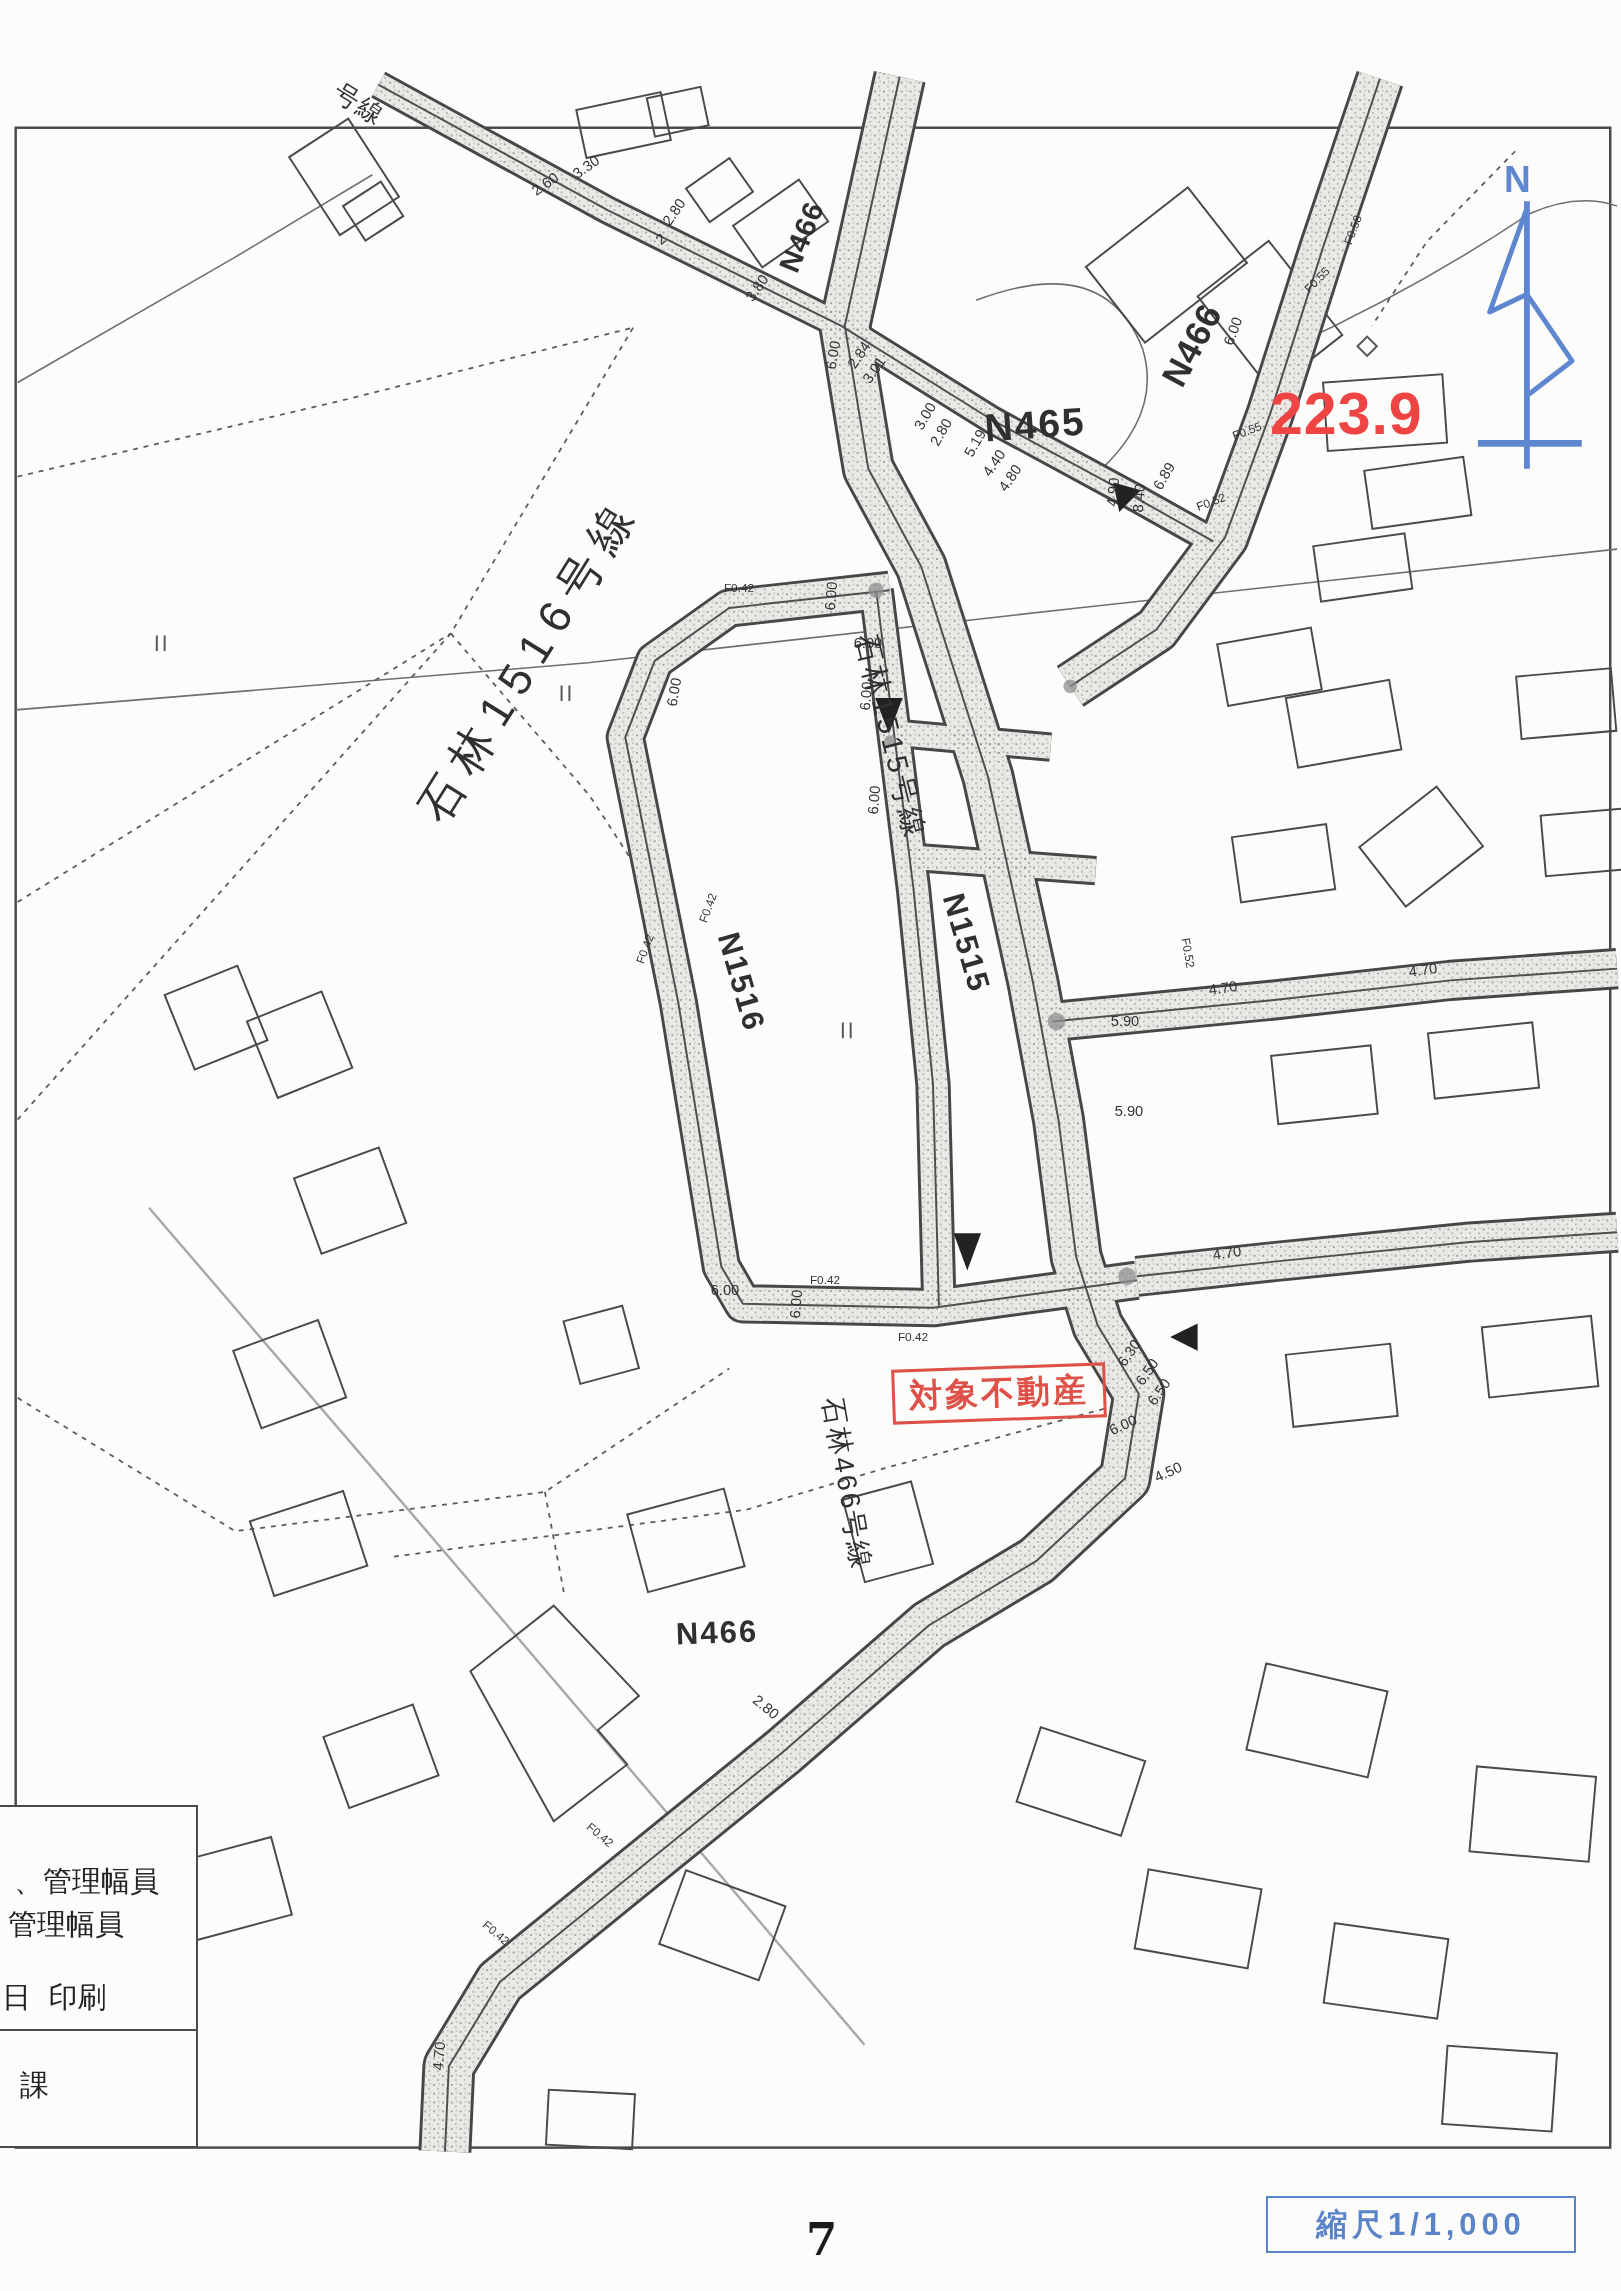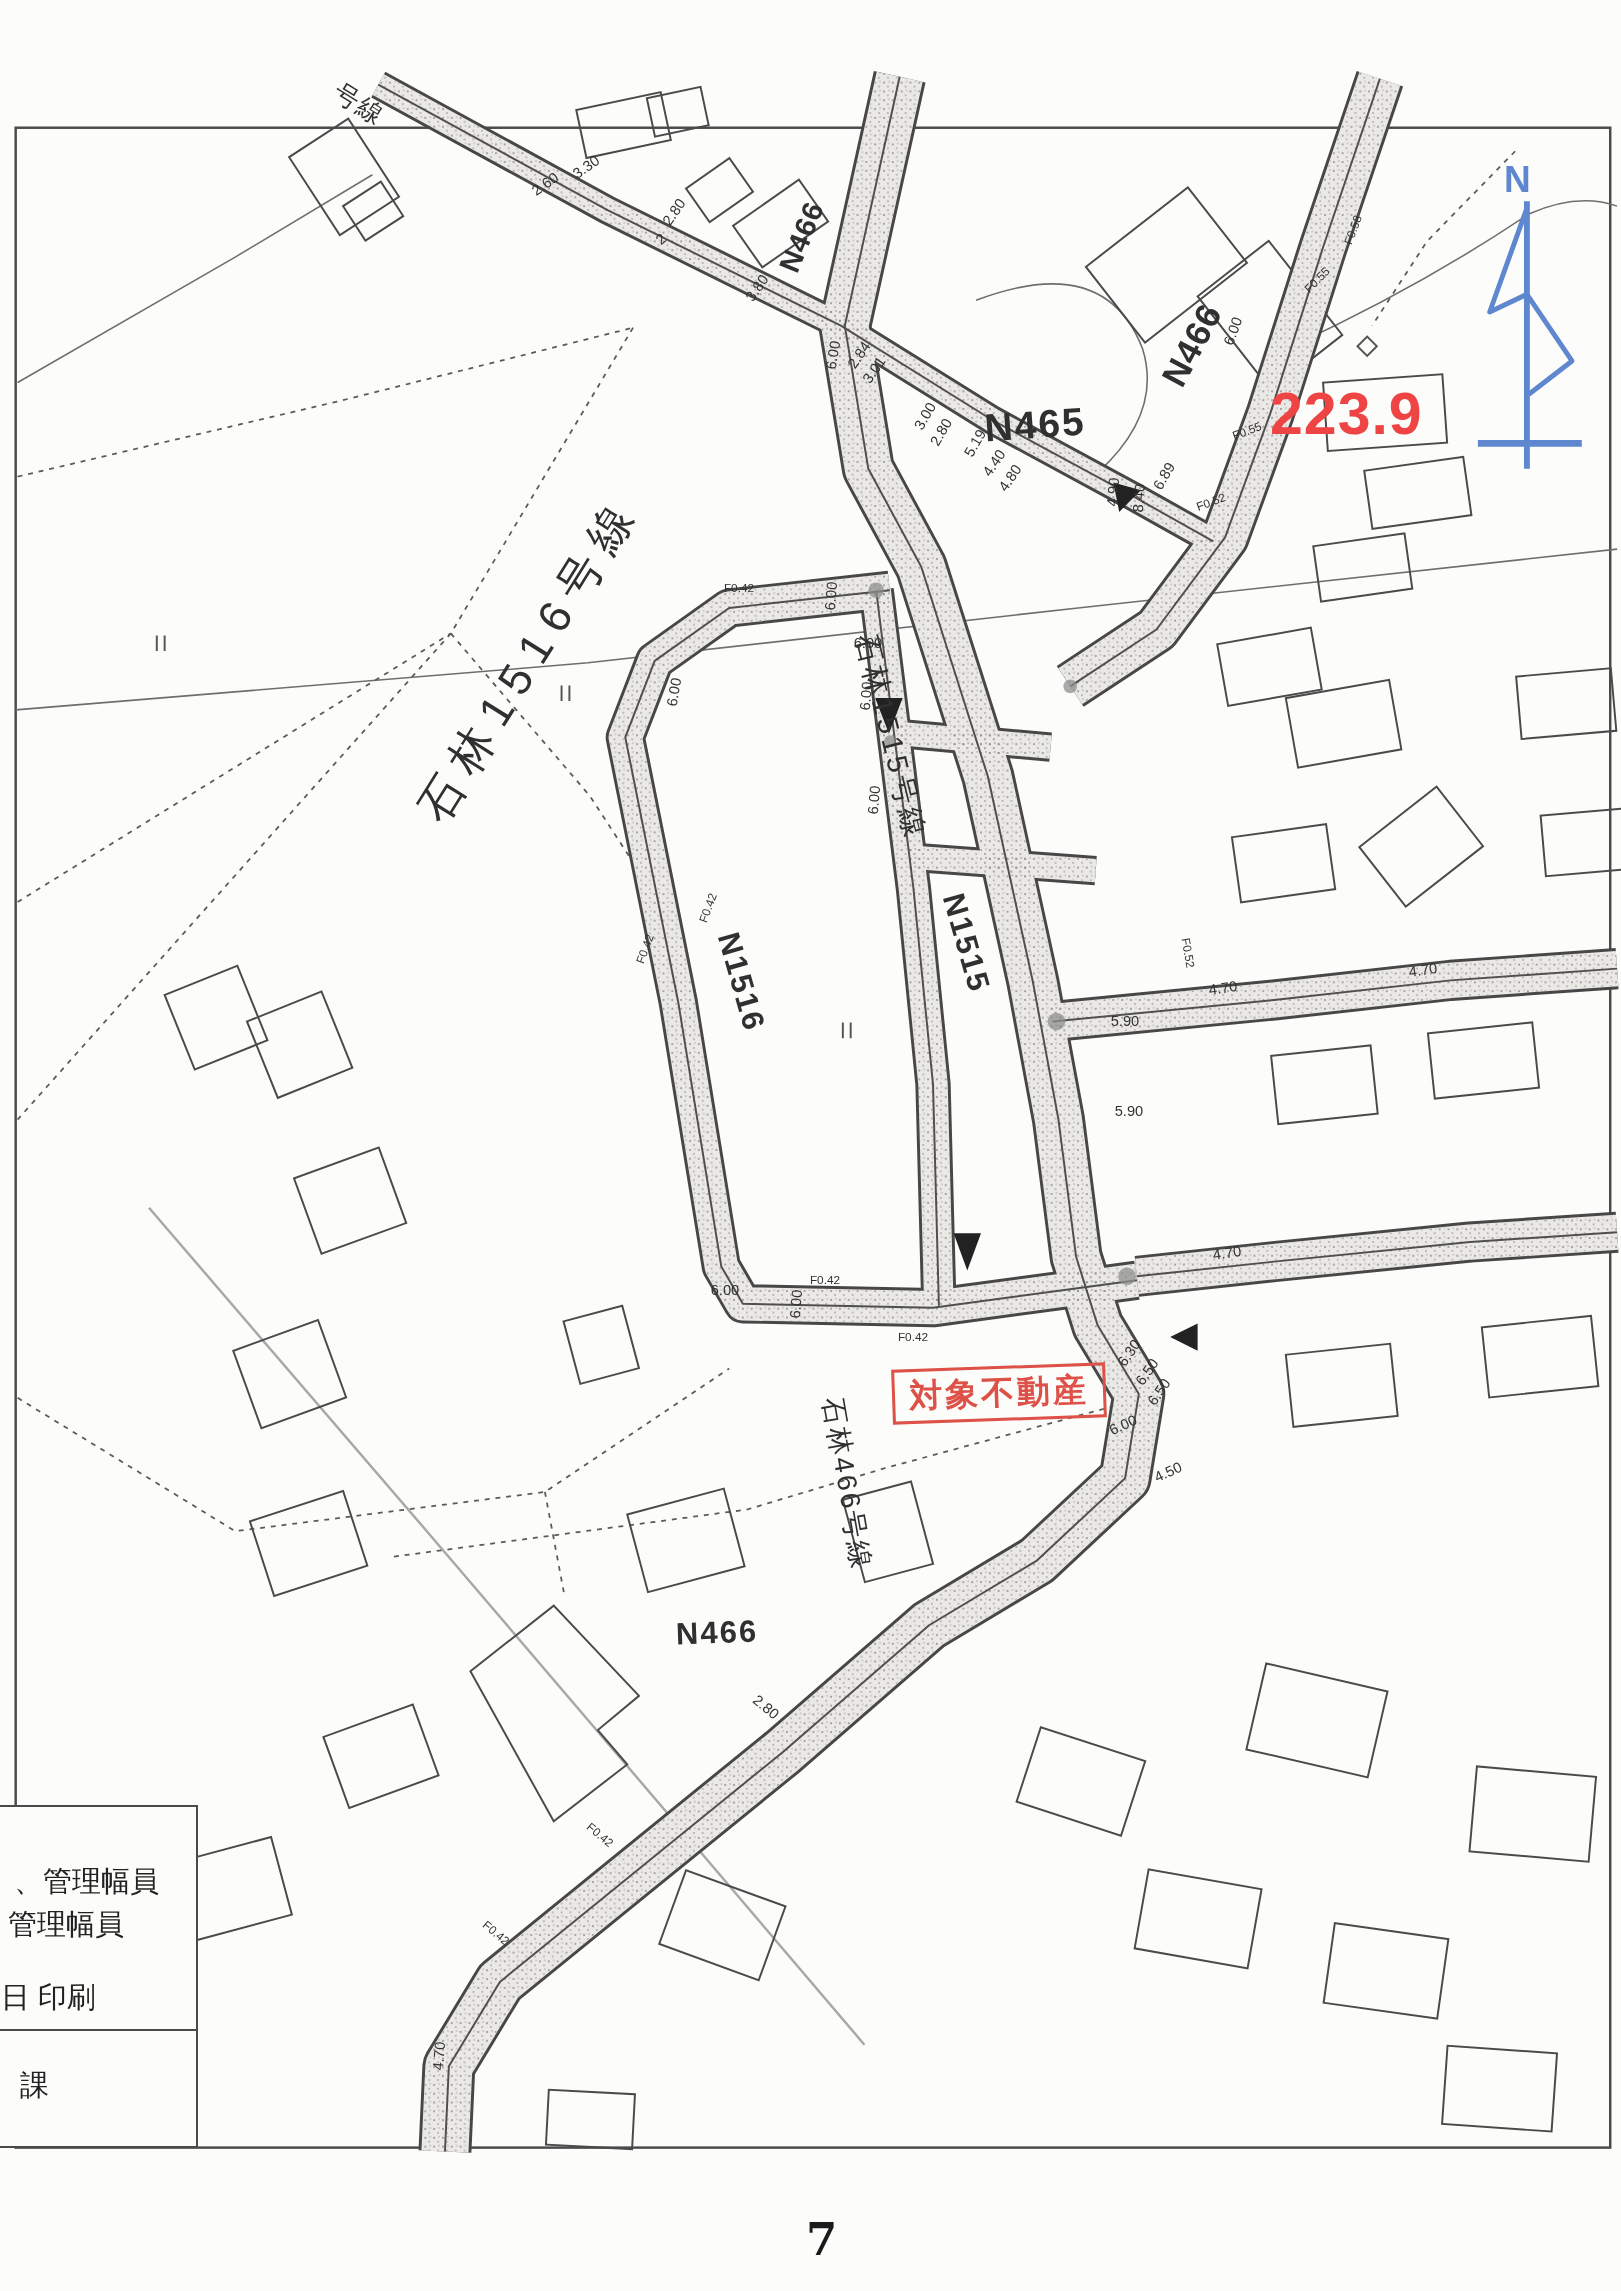--- a/index.html
+++ b/index.html
@@ -20,21 +20,21 @@
   .area-number{left:1270px;top:380px;font-size:59px;font-weight:bold;color:#ef4444;letter-spacing:1px;}
 
   
   .red-stamp{left:892px;top:1366px;width:208px;height:49px;border:3.9px solid #dd5148;
     display:flex;align-items:center;justify-content:center;font-size:33px;font-weight:bold;
     color:#dd5148;letter-spacing:2.9px;transform:rotate(-2deg);white-space:nowrap;}
 
   
   .info-box{left:-35px;top:1805px;width:231px;height:339px;border:2.9px solid #4a4a4a;border-left:none;background:#fcfcfa;}
   .info-box .divider{position:absolute;left:0;top:222px;width:100%;height:0;border-top:2px solid #4a4a4a;}
-  .info-line{position:absolute;font-size:29px;color:#222;white-space:nowrap;}
+  .info-line{position:absolute;font-size:29px;color:#222;white-space:nowrap;font-family:Liberation Mono, monospace;}
   .il1{top:55px;left:49px;}
   .il2{top:98px;left:43px;}
   .il3{top:171px;left:19.6px;}
   .il4{top:259px;left:55px;}
 
   
   .scale-stamp{left:1266px;top:2196px;width:306px;height:53px;border:2.9px solid #5b84c8;
     display:flex;align-items:center;justify-content:center;font-size:31px;font-weight:bold;
     color:#5b84c8;letter-spacing:4.9px;white-space:nowrap;}
 
@@ -274,17 +274,20 @@
   </div>
 
   <div class="abs info-box">
     <span class="info-line il1">、管理幅員</span>
     <span class="info-line il2">管理幅員</span>
     <span class="info-line il3">0日 印刷</span>
     <div class="divider"></div>
     <span class="info-line il4">課</span>
   </div>
 
+  <div class="abs scale-stamp">
+    <span>縮尺1/1,000</span>
+  </div>
 
   <span class="abs page-number">7</span>
 
 </div>
 
 
 </body></html>

